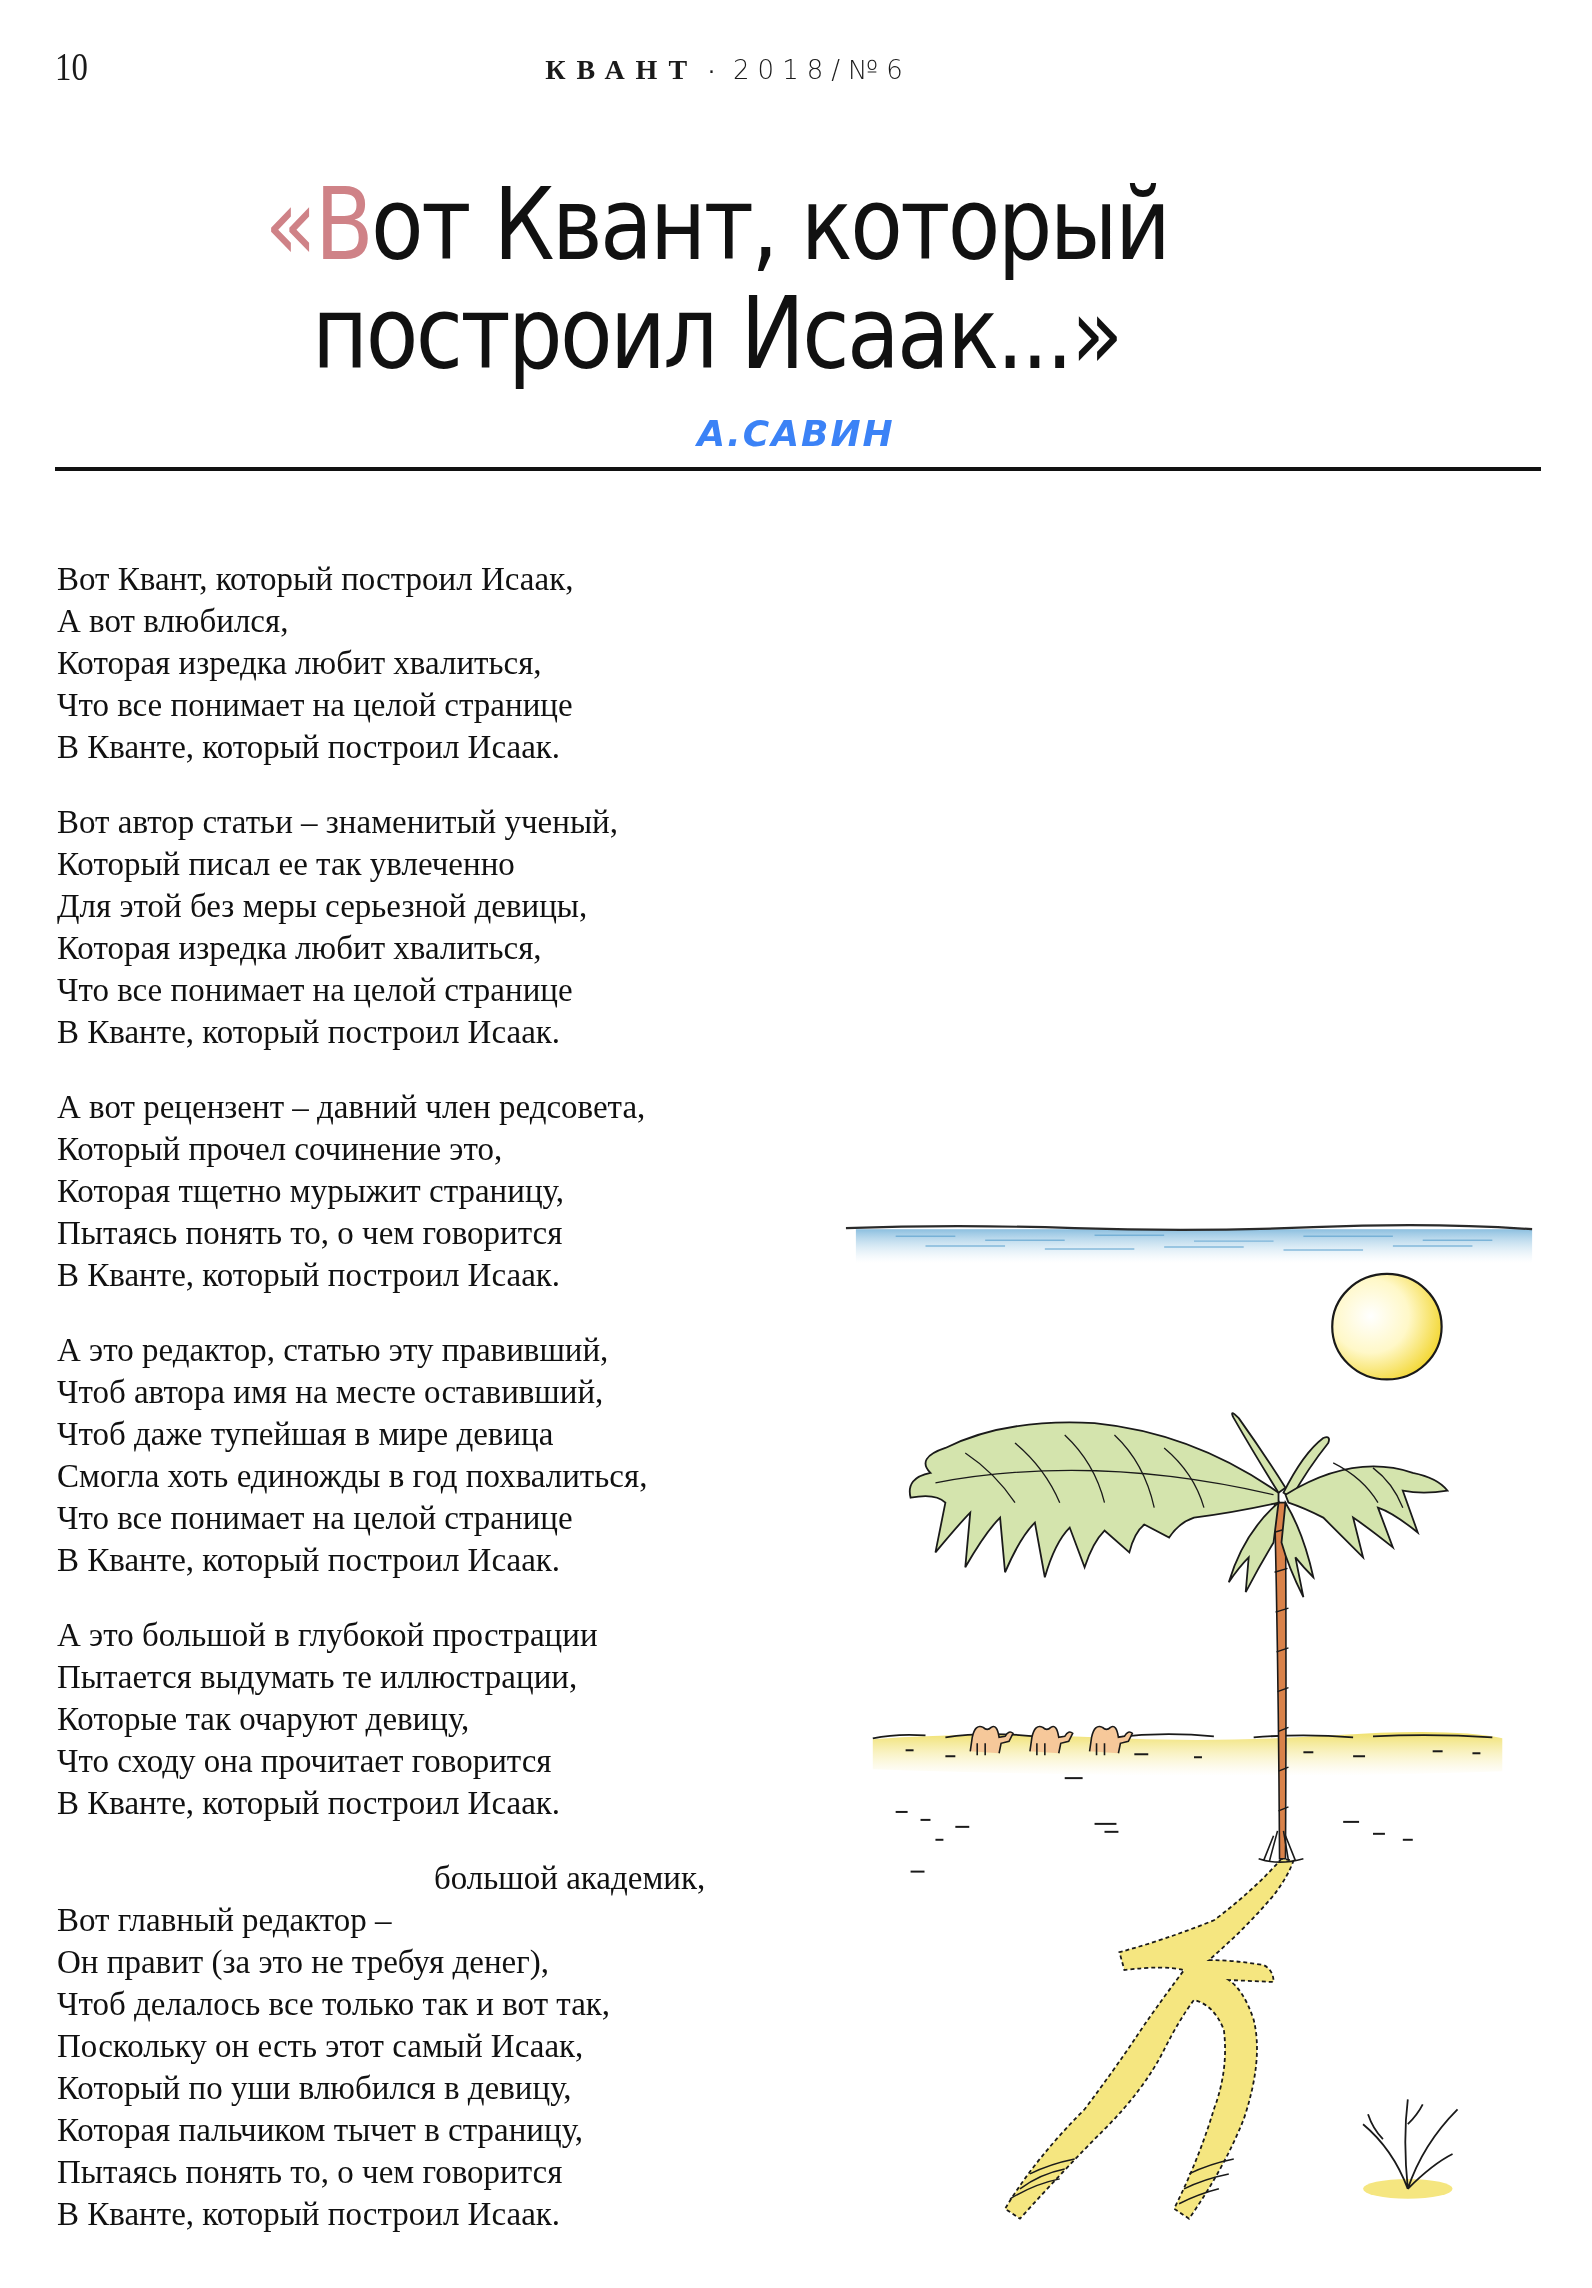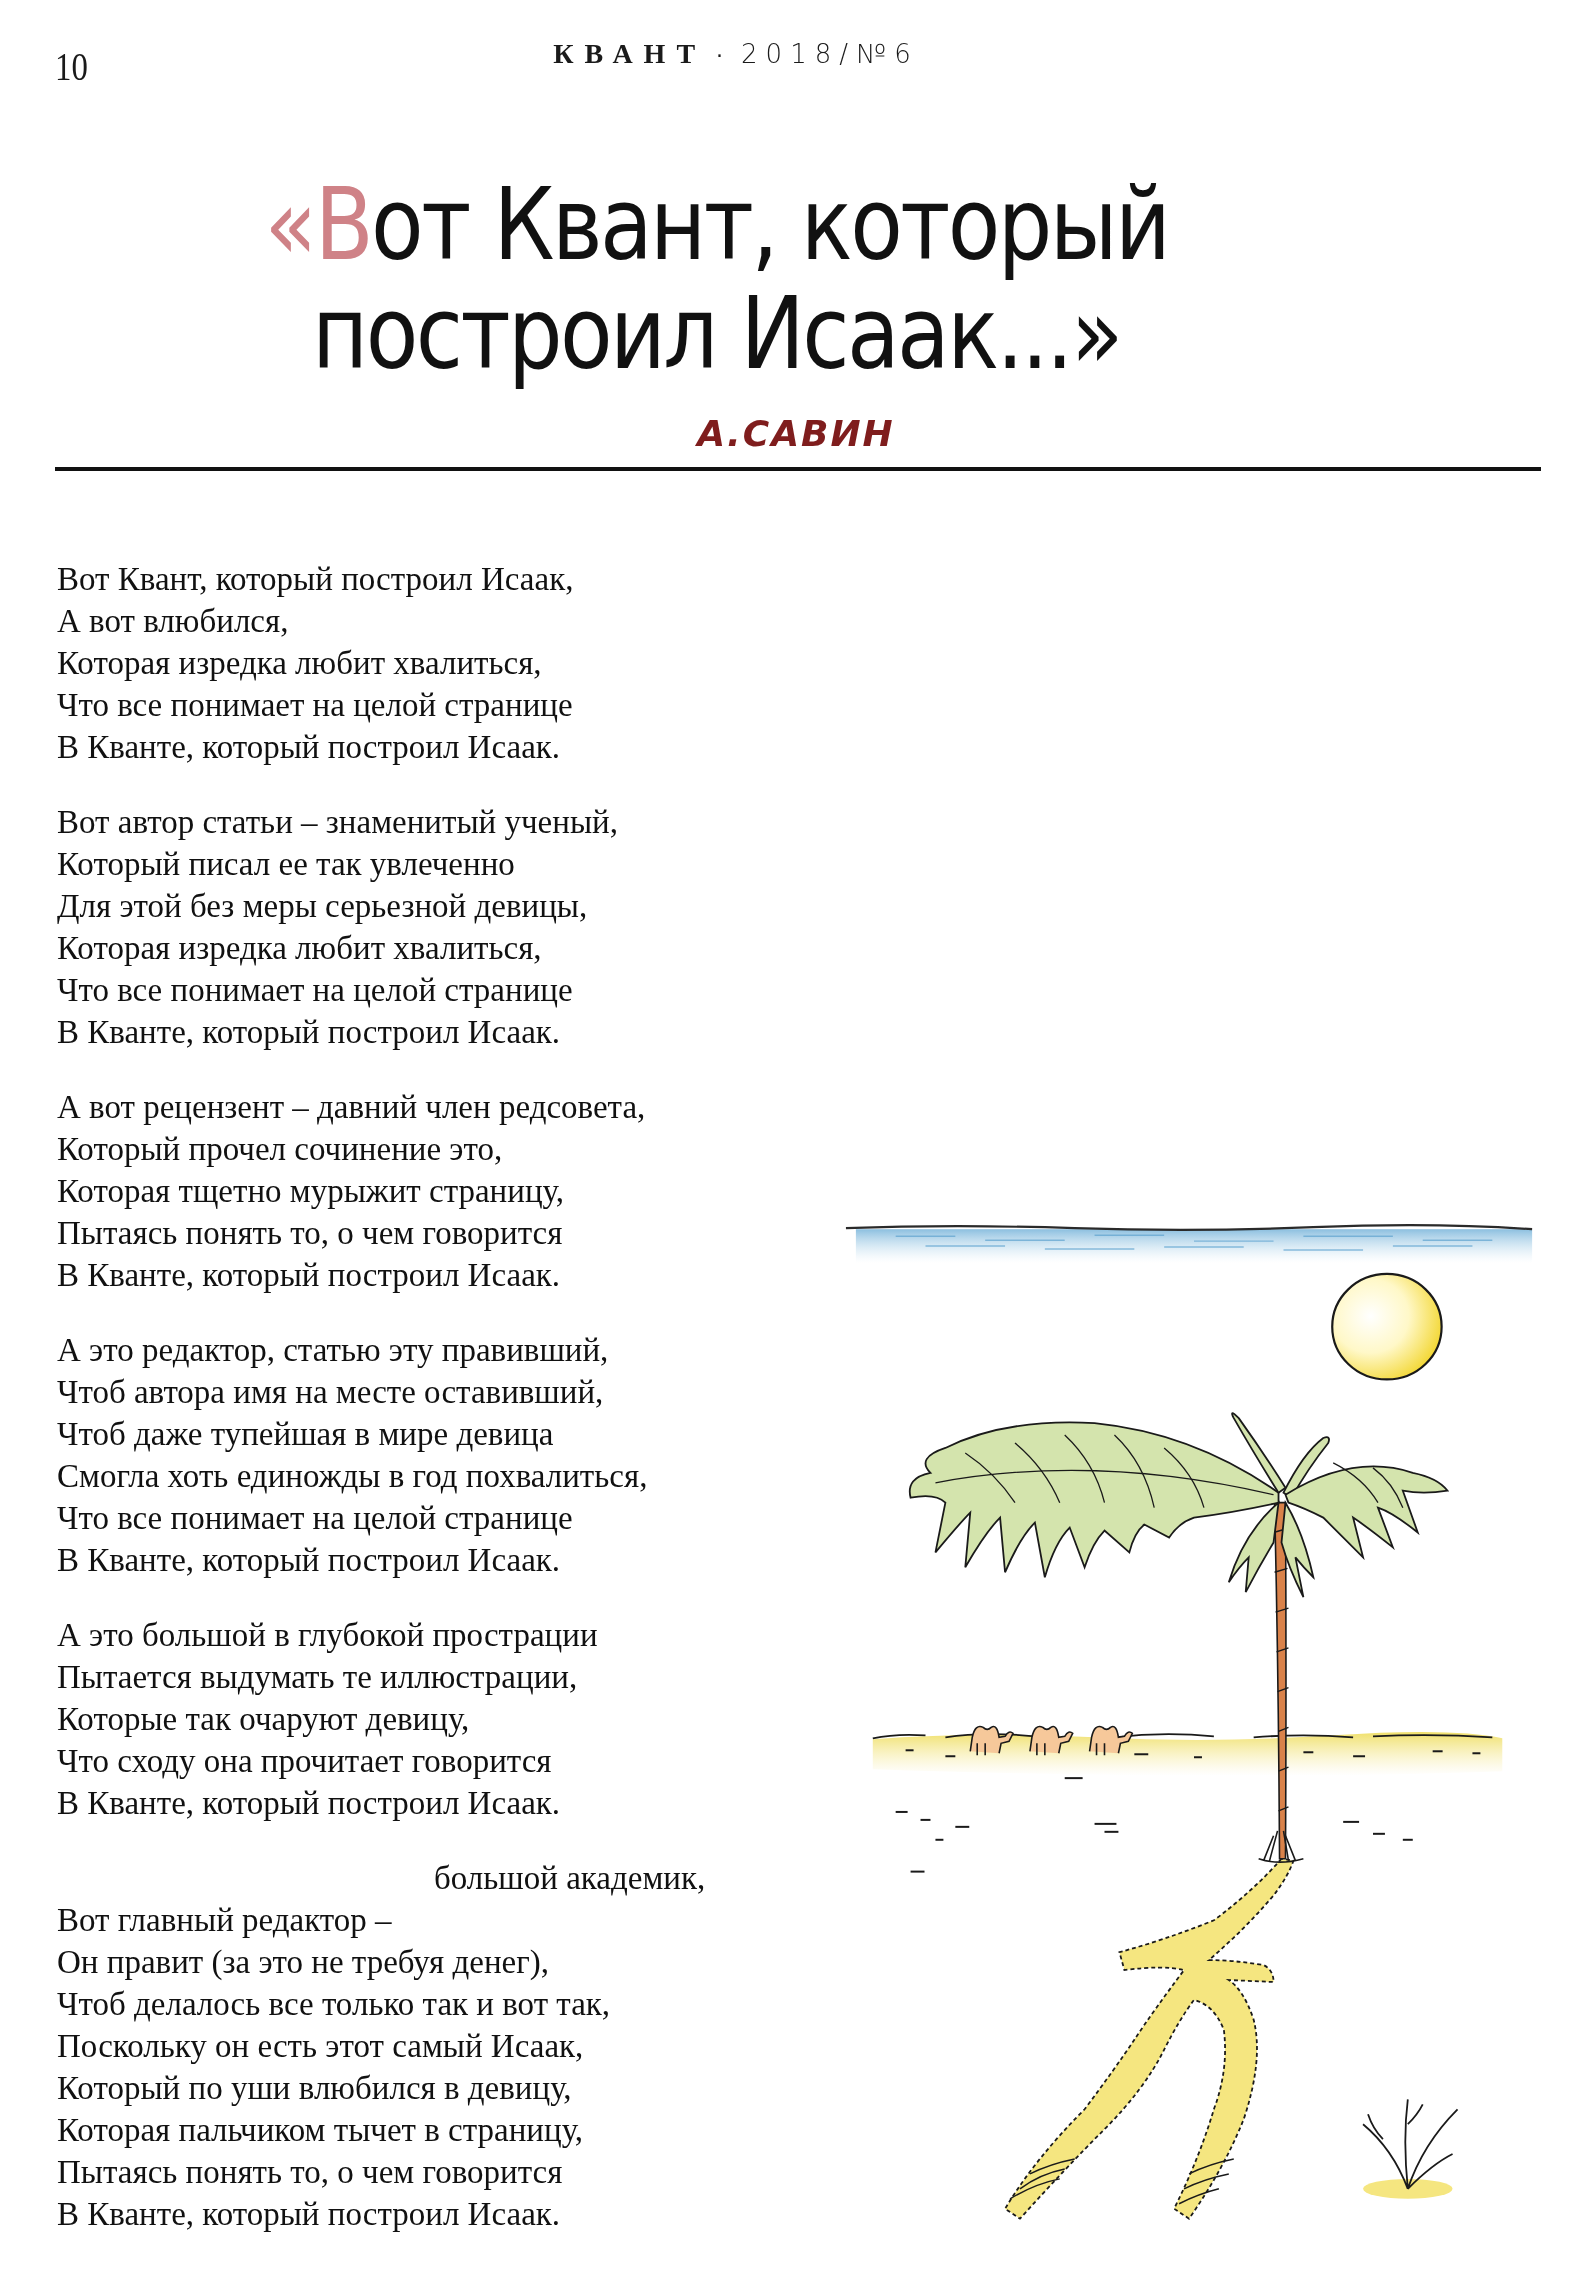--- a/index.html
+++ b/index.html
@@ -3,42 +3,42 @@
   <meta charset="utf-8">
   <style>
     html, body { margin: 0; padding: 0; background: #ffffff; }
     body { width: 1592px; height: 2289px; position: relative; overflow: hidden; color: #111; }
     .page-number {
       position: absolute; left: 55px; top: 44px;
       font-family: "Liberation Serif", serif; font-size: 40px; line-height: 46px;
       transform: scaleX(0.82); transform-origin: left top; color: #1a1a1a;
     }
     .running-head {
-      position: absolute; left: 0; width: 1456px; top: 36px; text-align: center;
-      white-space: nowrap; line-height: 36px; color: #1a1a1a; margin-left: 8px;
+      position: absolute; left: 0; width: 1456px; top: 52px; text-align: center;
+      white-space: nowrap; line-height: 36px; color: #1a1a1a;
     }
     .running-head .journal {
       font-family: "Liberation Serif", serif; font-weight: bold; font-size: 28px;
       letter-spacing: 11px;
     }
     .running-head .dot { font-family: "DejaVu Sans", sans-serif; font-size: 22px; margin: 0 14px 0 6px; }
     .running-head .issue {
       font-family: "DejaVu Sans", sans-serif; font-weight: 200; font-size: 26px; letter-spacing: 8px;
     }
     .title {
       position: absolute; left: 0; width: 1433px; top: 103px; text-align: center;
       font-family: "DejaVu Sans", sans-serif; font-weight: normal; font-size: 100px;
       line-height: 109px; letter-spacing: -3px; color: #111;
     }
     .title .title-line { display: block; transform: scaleX(0.86); transform-origin: center; white-space: nowrap; }
     .title .accent { color: #cf8287; }
     .author {
       position: absolute; left: 0; width: 1592px; top: 412px; text-align: center;
       font-family: "DejaVu Sans", sans-serif; font-weight: bold; font-style: italic;
-      font-size: 36px; line-height: 44px; letter-spacing: 2px; color: #7f1d1d;
+      font-size: 36px; line-height: 44px; letter-spacing: 2px; color: #3b82f6;
     }
     .rule {
       position: absolute; left: 55px; width: 1486px; top: 467px; height: 4px; background: #111;
     }
     .poem {
       position: absolute; left: 57px; top: 542px; width: 756px;
       font-family: "Liberation Serif", serif; font-size: 33px; line-height: 42px; color: #111;
     }
     .stanza { margin: 16px 0 33px 0; }
     .poem-line { display: block; white-space: nowrap; }

